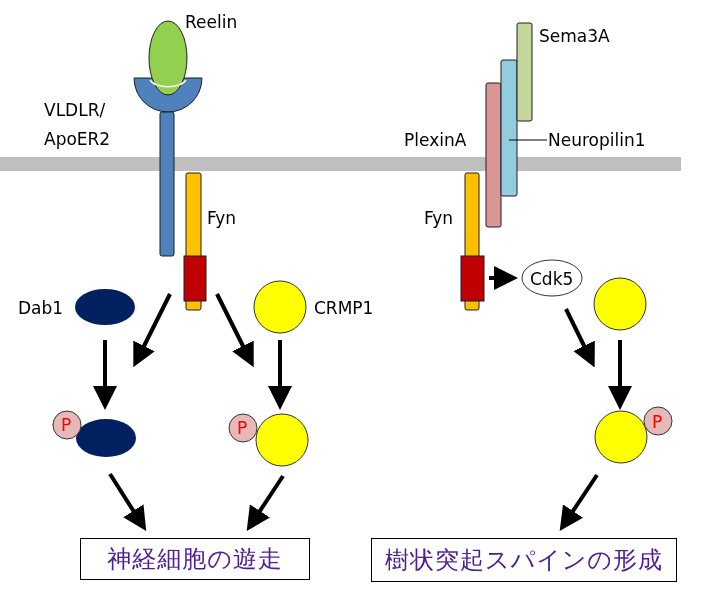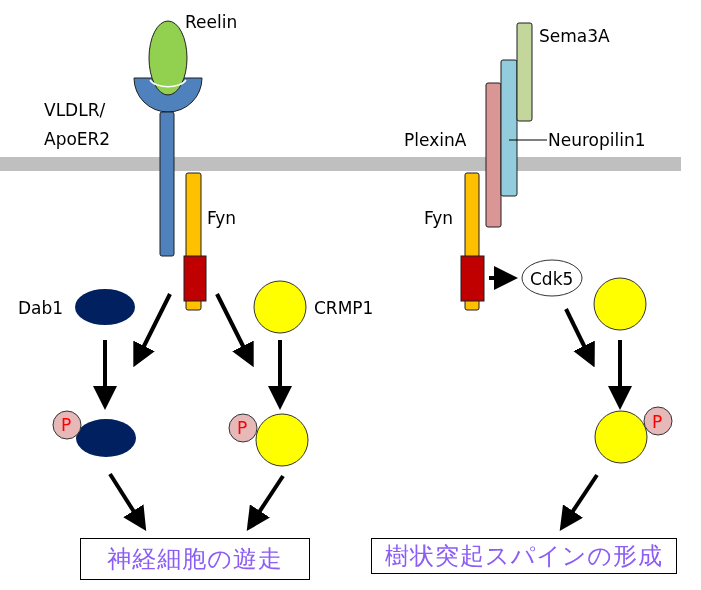--- a/index.html
+++ b/index.html
@@ -2,21 +2,21 @@
 <html><head>
 <meta charset="utf-8">
 <style>
   html, body { margin: 0; padding: 0; background: #ffffff; }
   body { width: 701px; height: 590px; position: relative; overflow: hidden;
          font-family: "DejaVu Sans", "Liberation Sans", sans-serif; }
   svg { position: absolute; left: 0; top: 0; }
   .lbl { font-family: "DejaVu Sans", "Liberation Sans", sans-serif; font-size: 17px; fill: #000; }
   .plbl { font-family: "DejaVu Sans", "Liberation Sans", sans-serif; font-size: 17px; fill: #ff0000; }
   .box { position: absolute; border: 1.5px solid #000; background: #fff; box-sizing: border-box;
-         font-family: "DejaVu Sans", "Liberation Sans", sans-serif; font-size: 24px; color: #8b5cf6;
+         font-family: "DejaVu Sans", "Liberation Sans", sans-serif; font-size: 24px; color: #4c1d95;
          display: flex; align-items: center; justify-content: center; letter-spacing: 1px; }
 </style>
 </head>
 <body>
 
 <svg width="701" height="590" viewBox="0 0 701 590">
   <defs>
     <marker id="ah" markerWidth="6" markerHeight="6" refX="4.5" refY="3" orient="auto" markerUnits="strokeWidth">
       <path d="M0,0 L6,3 L0,6 Z" fill="#000"></path>
     </marker>
@@ -81,13 +81,13 @@
   <line x1="620" y1="340" x2="620" y2="404" stroke="#000" stroke-width="4" marker-end="url(#ah)"></line>
 
   <circle cx="621" cy="437" r="26" fill="#ffff00" stroke="#333" stroke-width="1"></circle>
   <circle cx="658" cy="421" r="14" fill="#e6b9b8" stroke="#333" stroke-width="1"></circle>
   <text class="plbl" x="652" y="428">P</text>
 
   <line x1="597" y1="475" x2="563" y2="526" stroke="#000" stroke-width="4" marker-end="url(#ah)"></line>
 </svg>
 
 <div class="box" style="left:80px; top:538px; width:230px; height:42px;">神経細胞の遊走</div>
-<div class="box" style="left:371px; top:538px; width:306px; height:36px;font-family:Liberation Serif, serif;">樹状突起スパインの形成</div>
+<div class="box" style="left:371px; top:538px; width:306px; height:44px;font-family:Liberation Serif, serif;">樹状突起スパインの形成</div>
 
 </body></html>

